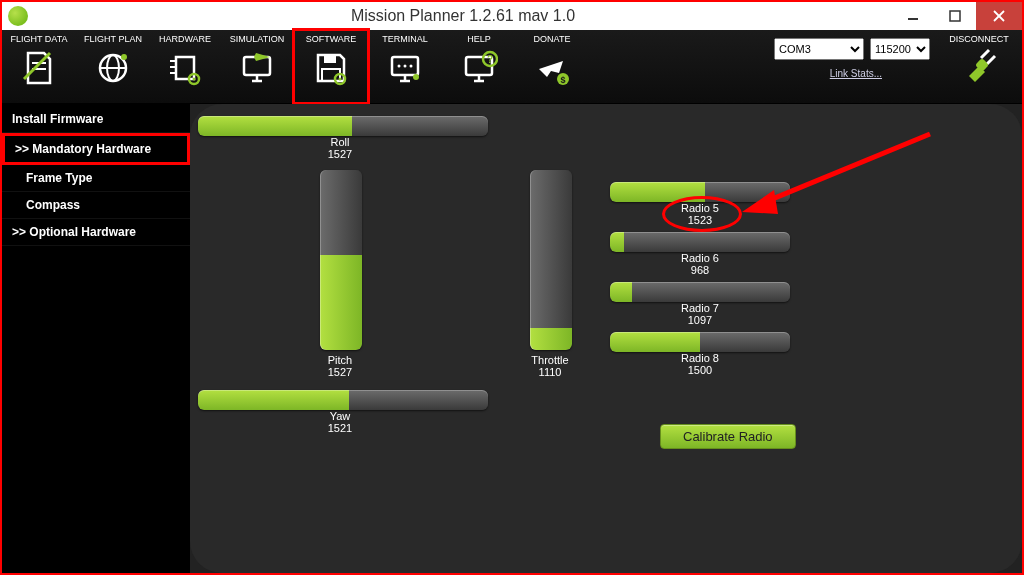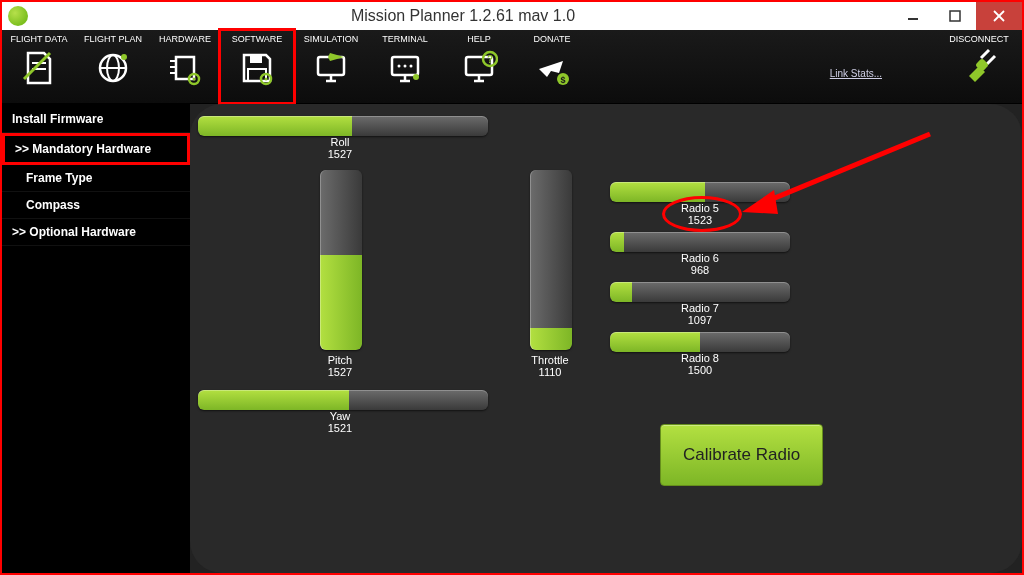--- a/index.html
+++ b/index.html
@@ -46,21 +46,21 @@
   
   
   .hbar { position: absolute; height: 20px; border-radius: 6px; background: linear-gradient(#6c6c6c, #3a3a3a); overflow: hidden; box-shadow: inset 0 1px 0 rgba(255,255,255,0.25), 0 1px 2px rgba(0,0,0,0.6); }
   .hbar .fill { height: 100%; background: linear-gradient(#b3e041, #7db626); border-radius: 6px 0 0 6px; box-shadow: inset 0 1px 0 rgba(255,255,255,0.3); }
   .vbar { position: absolute; width: 42px; border-radius: 6px; background: linear-gradient(90deg, #6c6c6c, #3a3a3a); overflow: hidden; box-shadow: inset 1px 0 0 rgba(255,255,255,0.25), 0 1px 2px rgba(0,0,0,0.6); }
   .vbar .vfill { position:absolute; bottom:0; left:0; width:100%; background: linear-gradient(90deg, #b3e041, #7db626); border-radius: 0 0 6px 6px; box-shadow: inset 1px 0 0 rgba(255,255,255,0.3); }
   .bar-label { position: absolute; text-align: center; width: 120px; }
   .bar-label .name { font-size: 11px; }
   .bar-label .val { font-size: 11px; }
   
-  .calib-btn { position: absolute; background: linear-gradient(#b3e041, #7db626); color: #222; font-size: 17px; border-radius: 4px; border: 1px solid #668f1c; padding: 20px 22px; cursor: pointer; box-shadow: inset 0 1px 0 rgba(255,255,255,0.35); }
+  .calib-btn { position: absolute; background: linear-gradient(#b3e041, #7db626); color: #222; font-size: 13px; border-radius: 4px; border: 1px solid #668f1c; padding: 4px 22px; cursor: pointer; box-shadow: inset 0 1px 0 rgba(255,255,255,0.35); }
   
   
   .red-ellipse { position: absolute; border: 3px solid #f00; border-radius: 50%; pointer-events: none; }
   .red-arrow { position: absolute; pointer-events: none; }
 </style>
 </head>
 <body>
 
 <div class="outer-border">
 
@@ -116,40 +116,40 @@
         <svg width="38" height="38" viewBox="0 0 38 38">
             <rect x="10" y="8" width="18" height="22" fill="none" stroke="#fff" stroke-width="2.5"></rect>
             <line x1="4" y1="12" x2="10" y2="12" stroke="#fff" stroke-width="2"></line>
             <line x1="4" y1="18" x2="10" y2="18" stroke="#fff" stroke-width="2"></line>
             <line x1="4" y1="24" x2="10" y2="24" stroke="#fff" stroke-width="2"></line>
             <circle cx="28" cy="30" r="5" fill="none" stroke="#8fc72a" stroke-width="2.5"></circle>
             <circle cx="28" cy="30" r="1.5" fill="#8fc72a"></circle>
           </svg>
       </div>
     </div>
+    <div class="tool-item">
+      <span>SIMULATION</span>
+      <div class="tool-icon">
+        <svg width="38" height="38" viewBox="0 0 38 38">
+            <rect x="6" y="8" width="26" height="18" rx="2" fill="none" stroke="#fff" stroke-width="2.5"></rect>
+            <line x1="14" y1="32" x2="24" y2="32" stroke="#fff" stroke-width="2.5"></line>
+            <line x1="19" y1="26" x2="19" y2="32" stroke="#fff" stroke-width="2.5"></line>
+            <path d="M18 4l14 4-14 4-2-4z" fill="#8fc72a"></path>
+          </svg>
+      </div>
+    </div>
     <div class="tool-item hl">
       <span>SOFTWARE</span>
       <div class="tool-icon">
         <svg width="38" height="38" viewBox="0 0 38 38">
             <path d="M6 6h22l4 4v22h-26z" fill="none" stroke="#fff" stroke-width="2.5"></path>
             <rect x="12" y="6" width="12" height="8" fill="#fff"></rect>
             <rect x="10" y="20" width="18" height="12" fill="none" stroke="#fff" stroke-width="2"></rect>
             <circle cx="28" cy="30" r="5" fill="none" stroke="#8fc72a" stroke-width="2.5"></circle>
             <circle cx="28" cy="30" r="1.5" fill="#8fc72a"></circle>
-          </svg>
-      </div>
-    </div>
-    <div class="tool-item">
-      <span>SIMULATION</span>
-      <div class="tool-icon">
-        <svg width="38" height="38" viewBox="0 0 38 38">
-            <rect x="6" y="8" width="26" height="18" rx="2" fill="none" stroke="#fff" stroke-width="2.5"></rect>
-            <line x1="14" y1="32" x2="24" y2="32" stroke="#fff" stroke-width="2.5"></line>
-            <line x1="19" y1="26" x2="19" y2="32" stroke="#fff" stroke-width="2.5"></line>
-            <path d="M18 4l14 4-14 4-2-4z" fill="#8fc72a"></path>
           </svg>
       </div>
     </div>
     <div class="tool-item">
       <span>TERMINAL</span>
       <div class="tool-icon">
         <svg width="38" height="38" viewBox="0 0 38 38">
             <rect x="6" y="8" width="26" height="18" rx="2" fill="none" stroke="#fff" stroke-width="2.5"></rect>
             <line x1="14" y1="32" x2="24" y2="32" stroke="#fff" stroke-width="2.5"></line>
             <line x1="19" y1="26" x2="19" y2="32" stroke="#fff" stroke-width="2.5"></line>
@@ -176,20 +176,30 @@
       <span>DONATE</span>
       <div class="tool-icon">
         <svg width="38" height="38" viewBox="0 0 38 38">
             <path d="M6 20l24-8-4 12-8-2-4 6z" fill="#fff"></path>
             <circle cx="30" cy="30" r="6" fill="#8fc72a"></circle>
             <text x="30" y="34" text-anchor="middle" fill="#1a1a1a" font-size="9" font-weight="bold">$</text>
           </svg>
       </div>
     </div>
     <div class="spacer"></div>
+    <div class="conn-group">
+      <div style="display:flex; flex-direction:column; gap:4px;">
+        <select class="combo port">
+          <option>COM3</option>
+        </select>
+      </div>
+      <select class="combo baud">
+        <option>115200</option>
+      </select>
+    </div>
     <div class="disconnect">
       <span>DISCONNECT</span>
       <div class="tool-icon">
         <svg width="40" height="40" viewBox="0 0 40 40">
             <path d="M10 30l10-10 6 6-10 10z" fill="#8fc72a"></path>
             <line x1="22" y1="12" x2="30" y2="4" stroke="#fff" stroke-width="3"></line>
             <line x1="28" y1="18" x2="36" y2="10" stroke="#fff" stroke-width="3"></line>
             <rect x="18" y="14" width="10" height="10" rx="3" fill="#8fc72a" transform="rotate(45 23 19)"></rect>
           </svg>
       </div>

